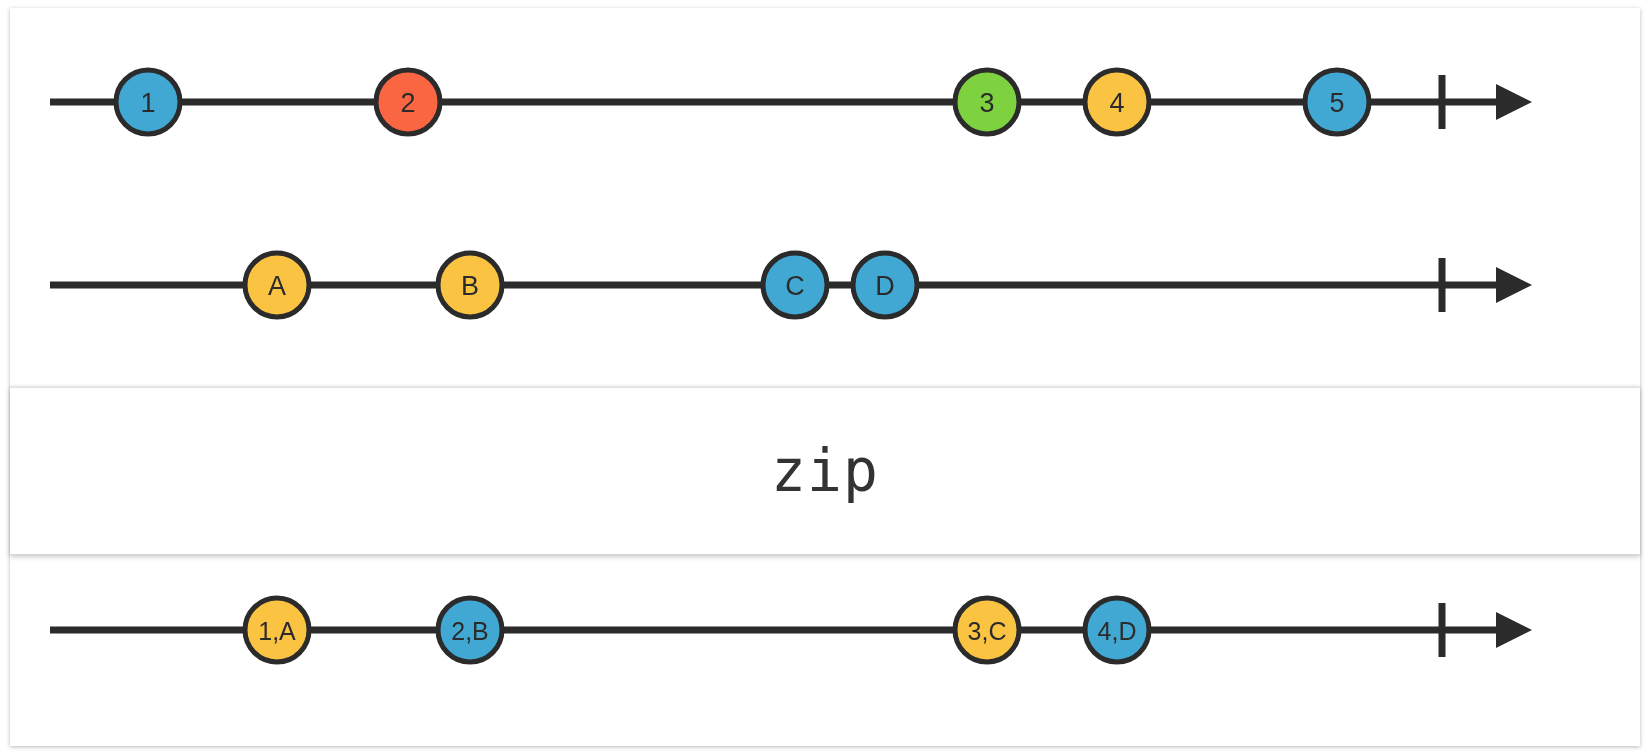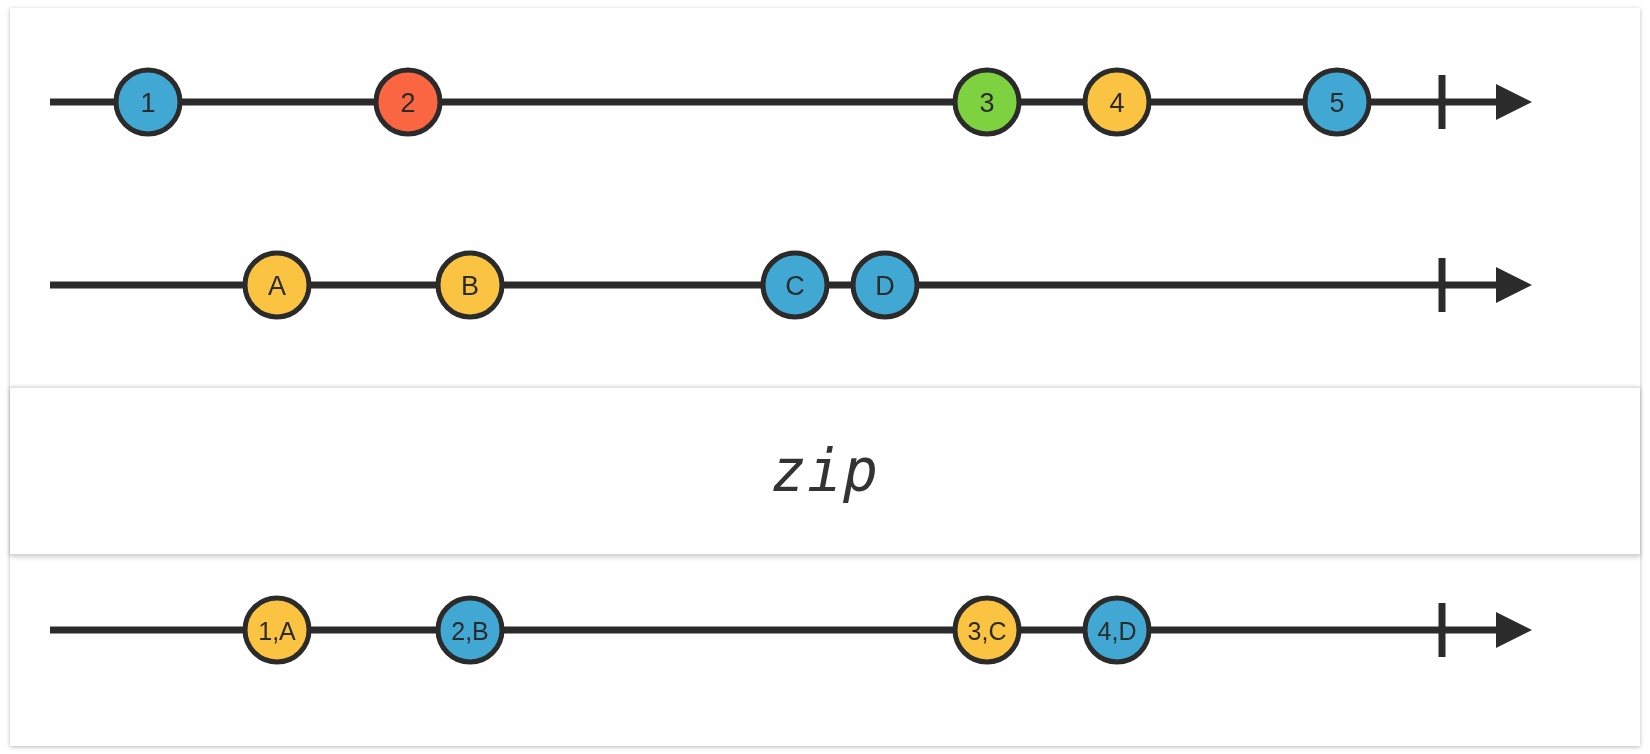--- a/index.html
+++ b/index.html
@@ -52,21 +52,20 @@
     width: 1630px;
     height: 168px;
     background: #ffffff;
     border-top: 1px solid #e2e2e2;
     border-bottom: 1px solid #d8d8d8;
     box-shadow: 0 2px 5px rgba(0,0,0,0.20), 0 -1px 3px rgba(0,0,0,0.10);
     box-sizing: border-box;
     display: flex;
     align-items: center;
     justify-content: center;
-    font-style: italic;
   }
   .operator-label {
     font-family: "DejaVu Sans Mono", "Liberation Mono", monospace;
     font-size: 58px;
     color: #333333;
     letter-spacing: 1px;
     line-height: 1;
     user-select: none;
   }
 

